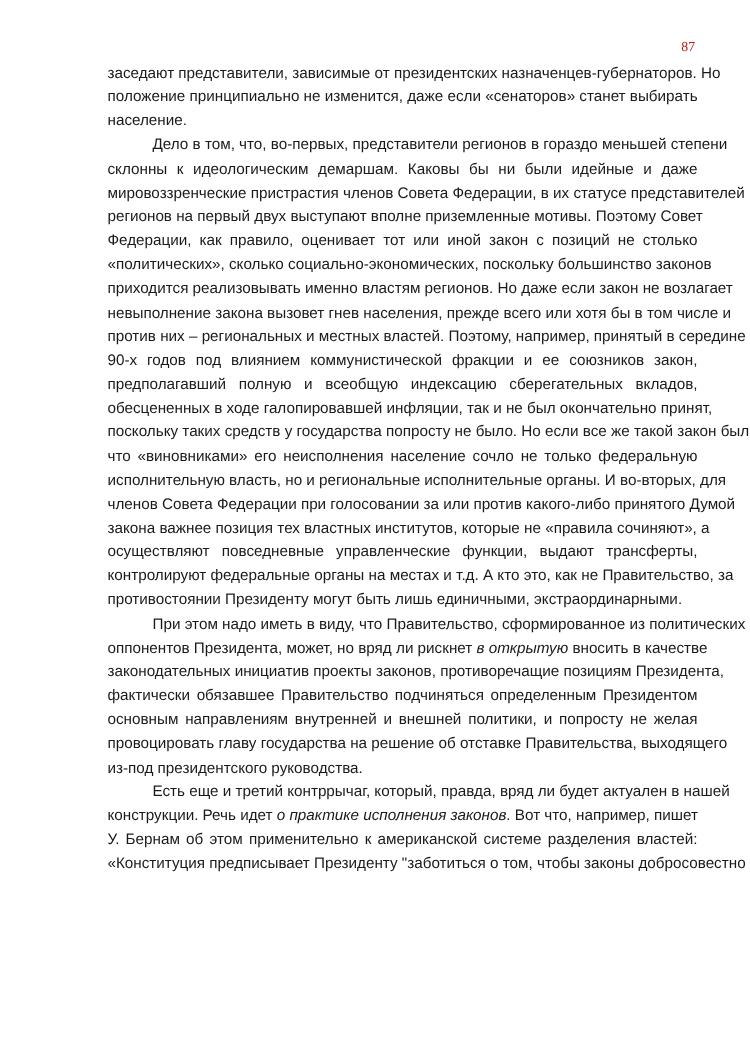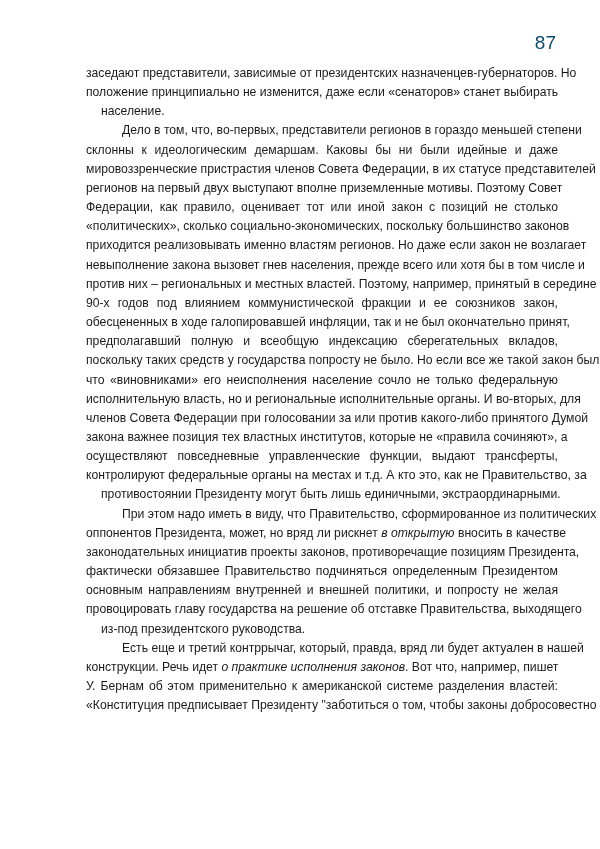--- a/index.html
+++ b/index.html
@@ -1,29 +1,29 @@
 <!DOCTYPE html>
 <html><head>
 <meta charset="utf-8">
 <style>
   html, body { margin: 0; padding: 0; background: #ffffff; }
   body { width: 600px; height: 849px; position: relative; overflow: hidden; }
   .page-number {
     position: absolute; top: 32px; right: 44px;
-    font-family: Liberation Sans, sans-serif; font-size: 19px; color: #0c4a6e;
+    font-family: Liberation Serif, serif; font-size: 11px; color: #b91c1c;
   }
   .body-text {
-    position: absolute; left: 86px; top: 64px; width: 472px;
+    position: absolute; left: 86px; top: 49px; width: 472px;
     font-family: "Liberation Sans", sans-serif; font-size: 12.2px; color: #1a1a1a;
   }
   .line {
     height: 19.16px; line-height: 19.16px; white-space: nowrap;
     text-align: justify; text-align-last: justify;
   }
-  .line.last { text-align-last: left; margin-left: 15px; }
+  .line.last { text-align-last: left; }
   .line.indent { text-indent: 36px; }
   .line em { font-style: italic; }
 </style>
 </head>
 <body>
 
 <div class="page-number">87</div>
 
 <div class="body-text" id="body-text">
     <div>
@@ -35,22 +35,22 @@
       <div class="line indent">Дело в том, что, во-первых, представители регионов в гораздо меньшей степени</div>
       <div class="line">склонны к идеологическим демаршам. Каковы бы ни были идейные и даже</div>
       <div class="line">мировоззренческие пристрастия членов Совета Федерации, в их статусе представителей</div>
       <div class="line">регионов на первый двух выступают вполне приземленные мотивы. Поэтому Совет</div>
       <div class="line">Федерации, как правило, оценивает тот или иной закон с позиций не столько</div>
       <div class="line">«политических», сколько социально-экономических, поскольку большинство законов</div>
       <div class="line">приходится реализовывать именно властям регионов. Но даже если закон не возлагает</div>
       <div class="line">невыполнение закона вызовет гнев населения, прежде всего или хотя бы в том числе и</div>
       <div class="line">против них – региональных и местных властей. Поэтому, например, принятый в середине</div>
       <div class="line">90-х годов под влиянием коммунистической фракции и ее союзников закон,</div>
+      <div class="line">предполагавший полную и всеобщую индексацию сберегательных вкладов,</div>
       <div class="line">обесцененных в ходе галопировавшей инфляции, так и не был окончательно принят,</div>
-      <div class="line">предполагавший полную и всеобщую индексацию сберегательных вкладов,</div>
       <div class="line">поскольку таких средств у государства попросту не было. Но если все же такой закон был</div>
       <div class="line">что «виновниками» его неисполнения население сочло не только федеральную</div>
       <div class="line">исполнительную власть, но и региональные исполнительные органы. И во-вторых, для</div>
       <div class="line">членов Совета Федерации при голосовании за или против какого-либо принятого Думой</div>
       <div class="line">закона важнее позиция тех властных институтов, которые не «правила сочиняют», а</div>
       <div class="line">осуществляют повседневные управленческие функции, выдают трансферты,</div>
       <div class="line">контролируют федеральные органы на местах и т.д. А кто это, как не Правительство, за</div>
       <div class="line last">противостоянии Президенту могут быть лишь единичными, экстраординарными.</div>
     </div>
     <div>

